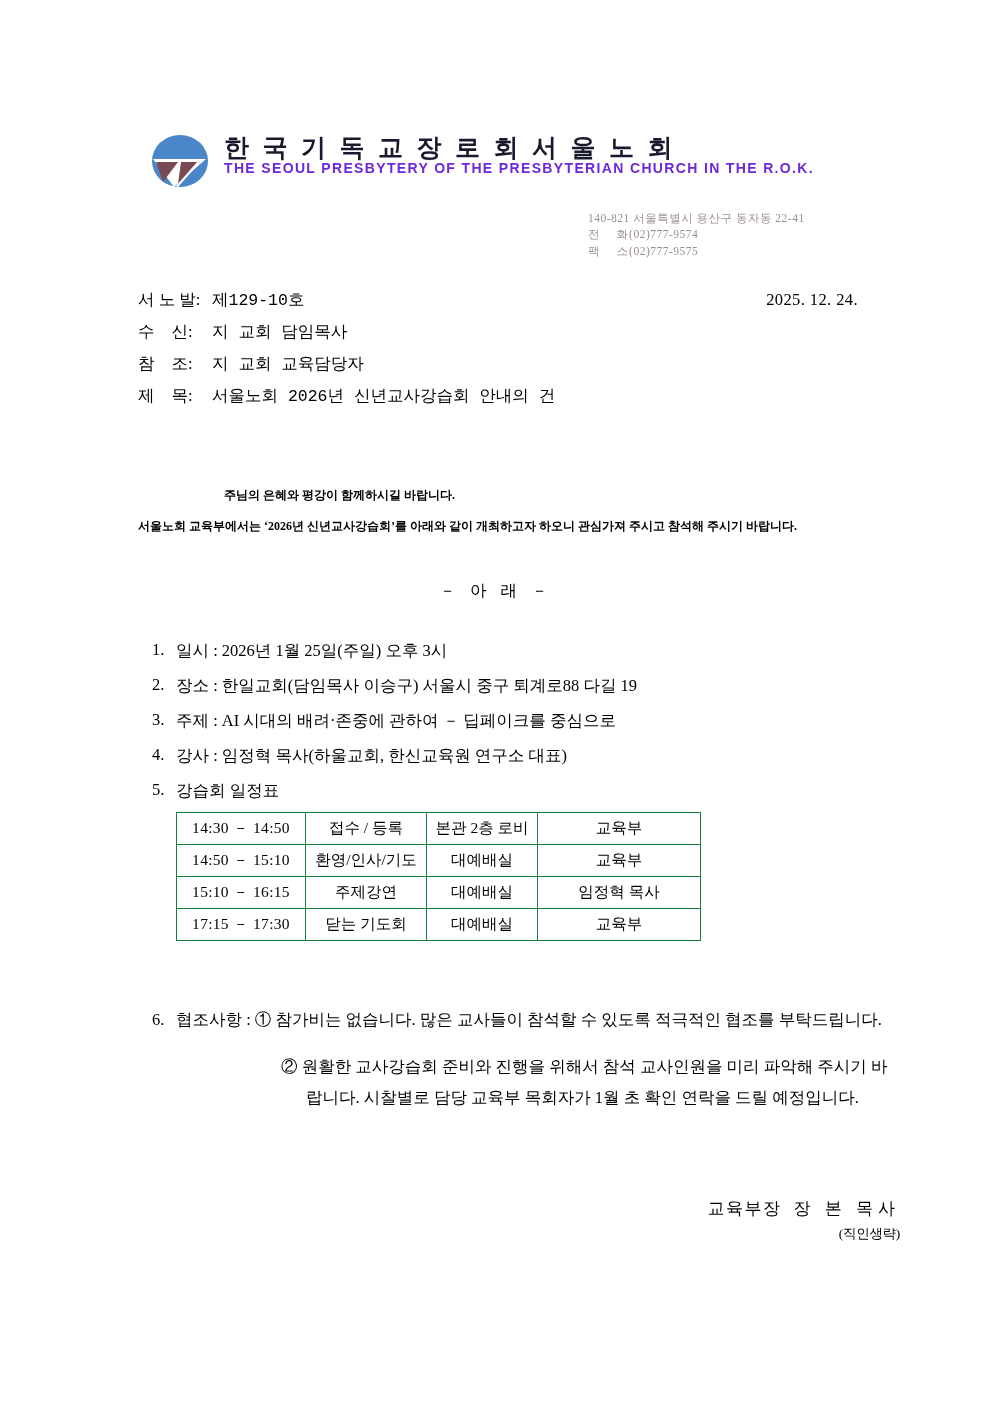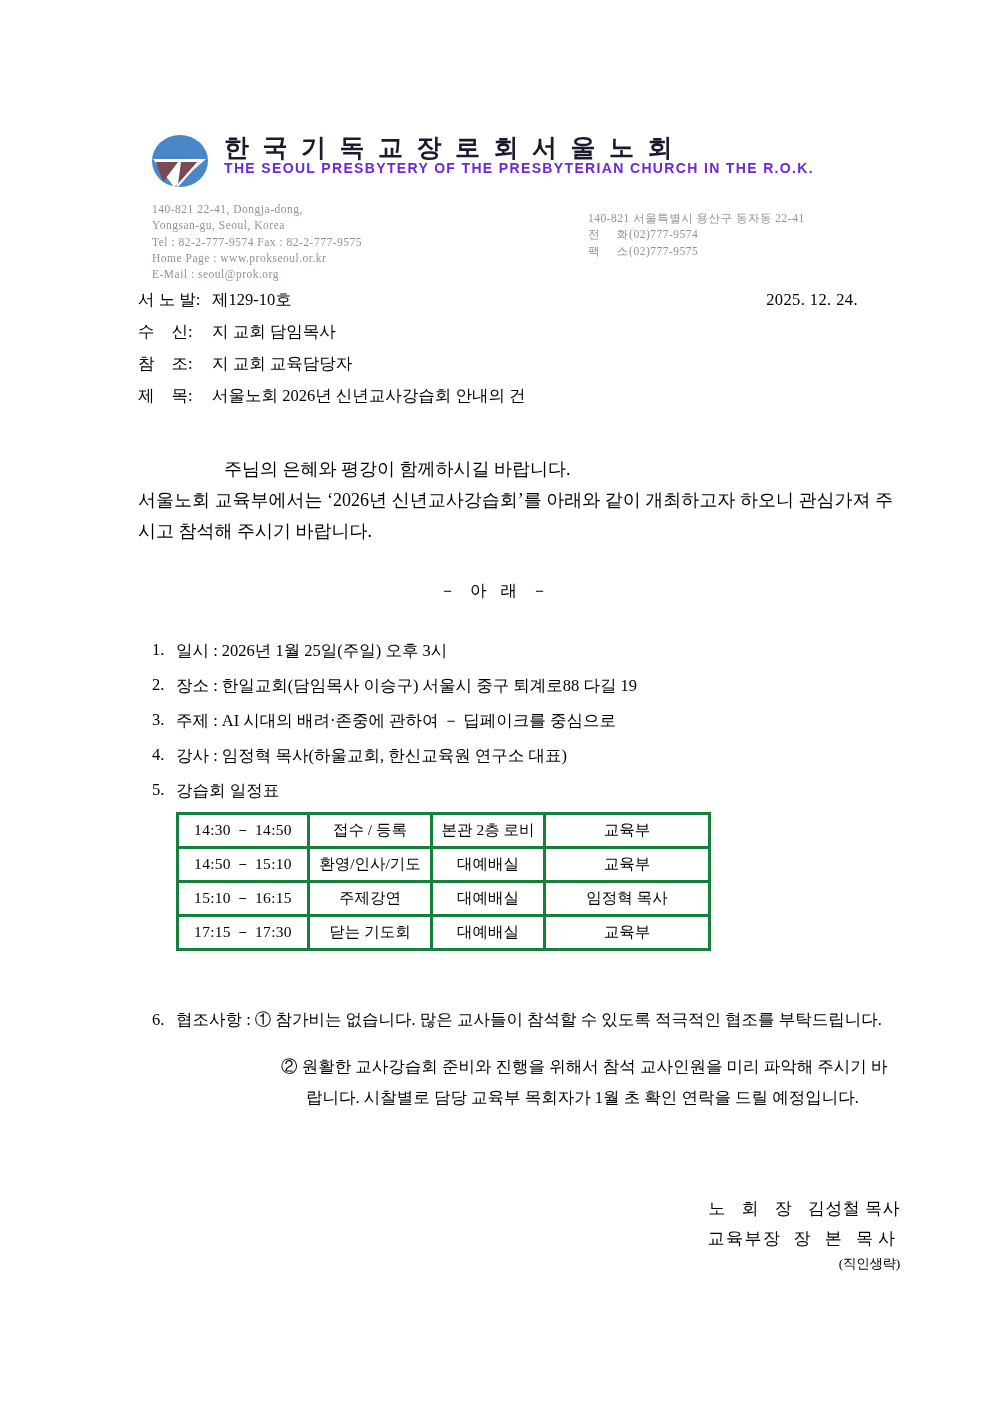--- a/index.html
+++ b/index.html
@@ -92,36 +92,37 @@
   .frow {
     position: relative;
     height: 32px;
     white-space: nowrap;
   }
   .fkey {
     display: inline-block;
     width: 74px;
   }
   .fkey .sp { display: inline-block; width: 17px; }
-  .fval { display: inline-block; }
+  .fval { display: inline-block; font-family: Liberation Mono, monospace; }
   .fdate {
     position: absolute;
     right: 2px;
     top: 0;
     letter-spacing: 0.4px;
   }
 
   
   .body-block {
     position: absolute;
     left: 138px;
-    top: 454px;
+    top: 480px;
     width: 755px;
-    font-size: 18px;
+    font-size: 12px;
     line-height: 31px;
+    font-weight: bold;
   }
   .greeting { text-indent: 86px; }
   .para { text-align: justify; text-justify: inter-word; }
 
   .araeh {
     position: absolute;
     left: 0;
     top: 580px;
     width: 992px;
     text-align: center;
@@ -156,21 +157,21 @@
     top: 812px;
     width: 504px;
   }
   table.sched {
     border-collapse: collapse;
     width: 504px;
     font-size: 15.5px;
     table-layout: fixed;
   }
   table.sched td {
-    border: 3px solid #15803d;
+    border: 1px solid #15803d;
     text-align: center;
     vertical-align: middle;
     padding: 4px 2px;
     height: 23px;
     line-height: 1.32;
     white-space: nowrap;
   }
   table.sched td.time { width: 124px; letter-spacing: 0.3px; }
   table.sched td.act  { width: 116px; }
   table.sched td.loc  { width: 106px; margin-left: 36px; }
@@ -234,27 +235,20 @@
         <path d="M28 52 L50 27 L53 27 L30 53 Z" fill="#ffffff"></path>
       </svg>
 
       <div class="lh-titles">
         <div class="lh-kor">한국기독교장로회서울노회</div>
         <div class="lh-eng">THE SEOUL PRESBYTERY OF THE PRESBYTERIAN CHURCH IN THE R.O.K.</div>
       </div>
     </div>
 
     <div class="lh-addr">
-      <div class="addr-en">
-        <div>140-821 22-41, Dongja-dong,</div>
-        <div>Yongsan-gu, Seoul, Korea</div>
-        <div>Tel : 82-2-777-9574  Fax : 82-2-777-9575</div>
-        <div>Home Page : www.prokseoul.or.kr</div>
-        <div>E-Mail : seoul@prok.org</div>
-      </div>
       <div class="addr-kr">
         <div>140-821 서울특별시 용산구 동자동 22-41</div>
         <div><span class="lbl">전 화</span>: <span>(02)777-9574</span></div>
         <div><span class="lbl">팩 스</span>: <span>(02)777-9575</span></div>
       </div>
     </div>
   </div>
 
   <div class="fields">
     <div class="frow">
@@ -339,22 +333,19 @@
       <span>①</span>
       <span>참가비는 없습니다. 많은 교사들이 참석할 수 있도록 적극적인 협조를 부탁드립니다.</span>
     </div>
     <div class="hang2">
       <span>②</span>
       <span>원활한 교사강습회 준비와 진행을 위해서 참석 교사인원을 미리 파악해 주시기 바랍니다. 시찰별로 담당 교육부 목회자가 1월 초 확인 연락을 드릴 예정입니다.</span>
     </div>
   </div>
 
   <div class="sign">
-    <div class="ln1">
-      <span class="t1">노 회 장</span><span class="t2">김성철 목사</span>
-    </div>
     <div class="ln2">
       <span class="t1">교육부장</span><span class="t2">장 본 목사</span>
     </div>
     <div class="seal">(직인생략)</div>
   </div>
 
 </div>
 
 </body></html>

